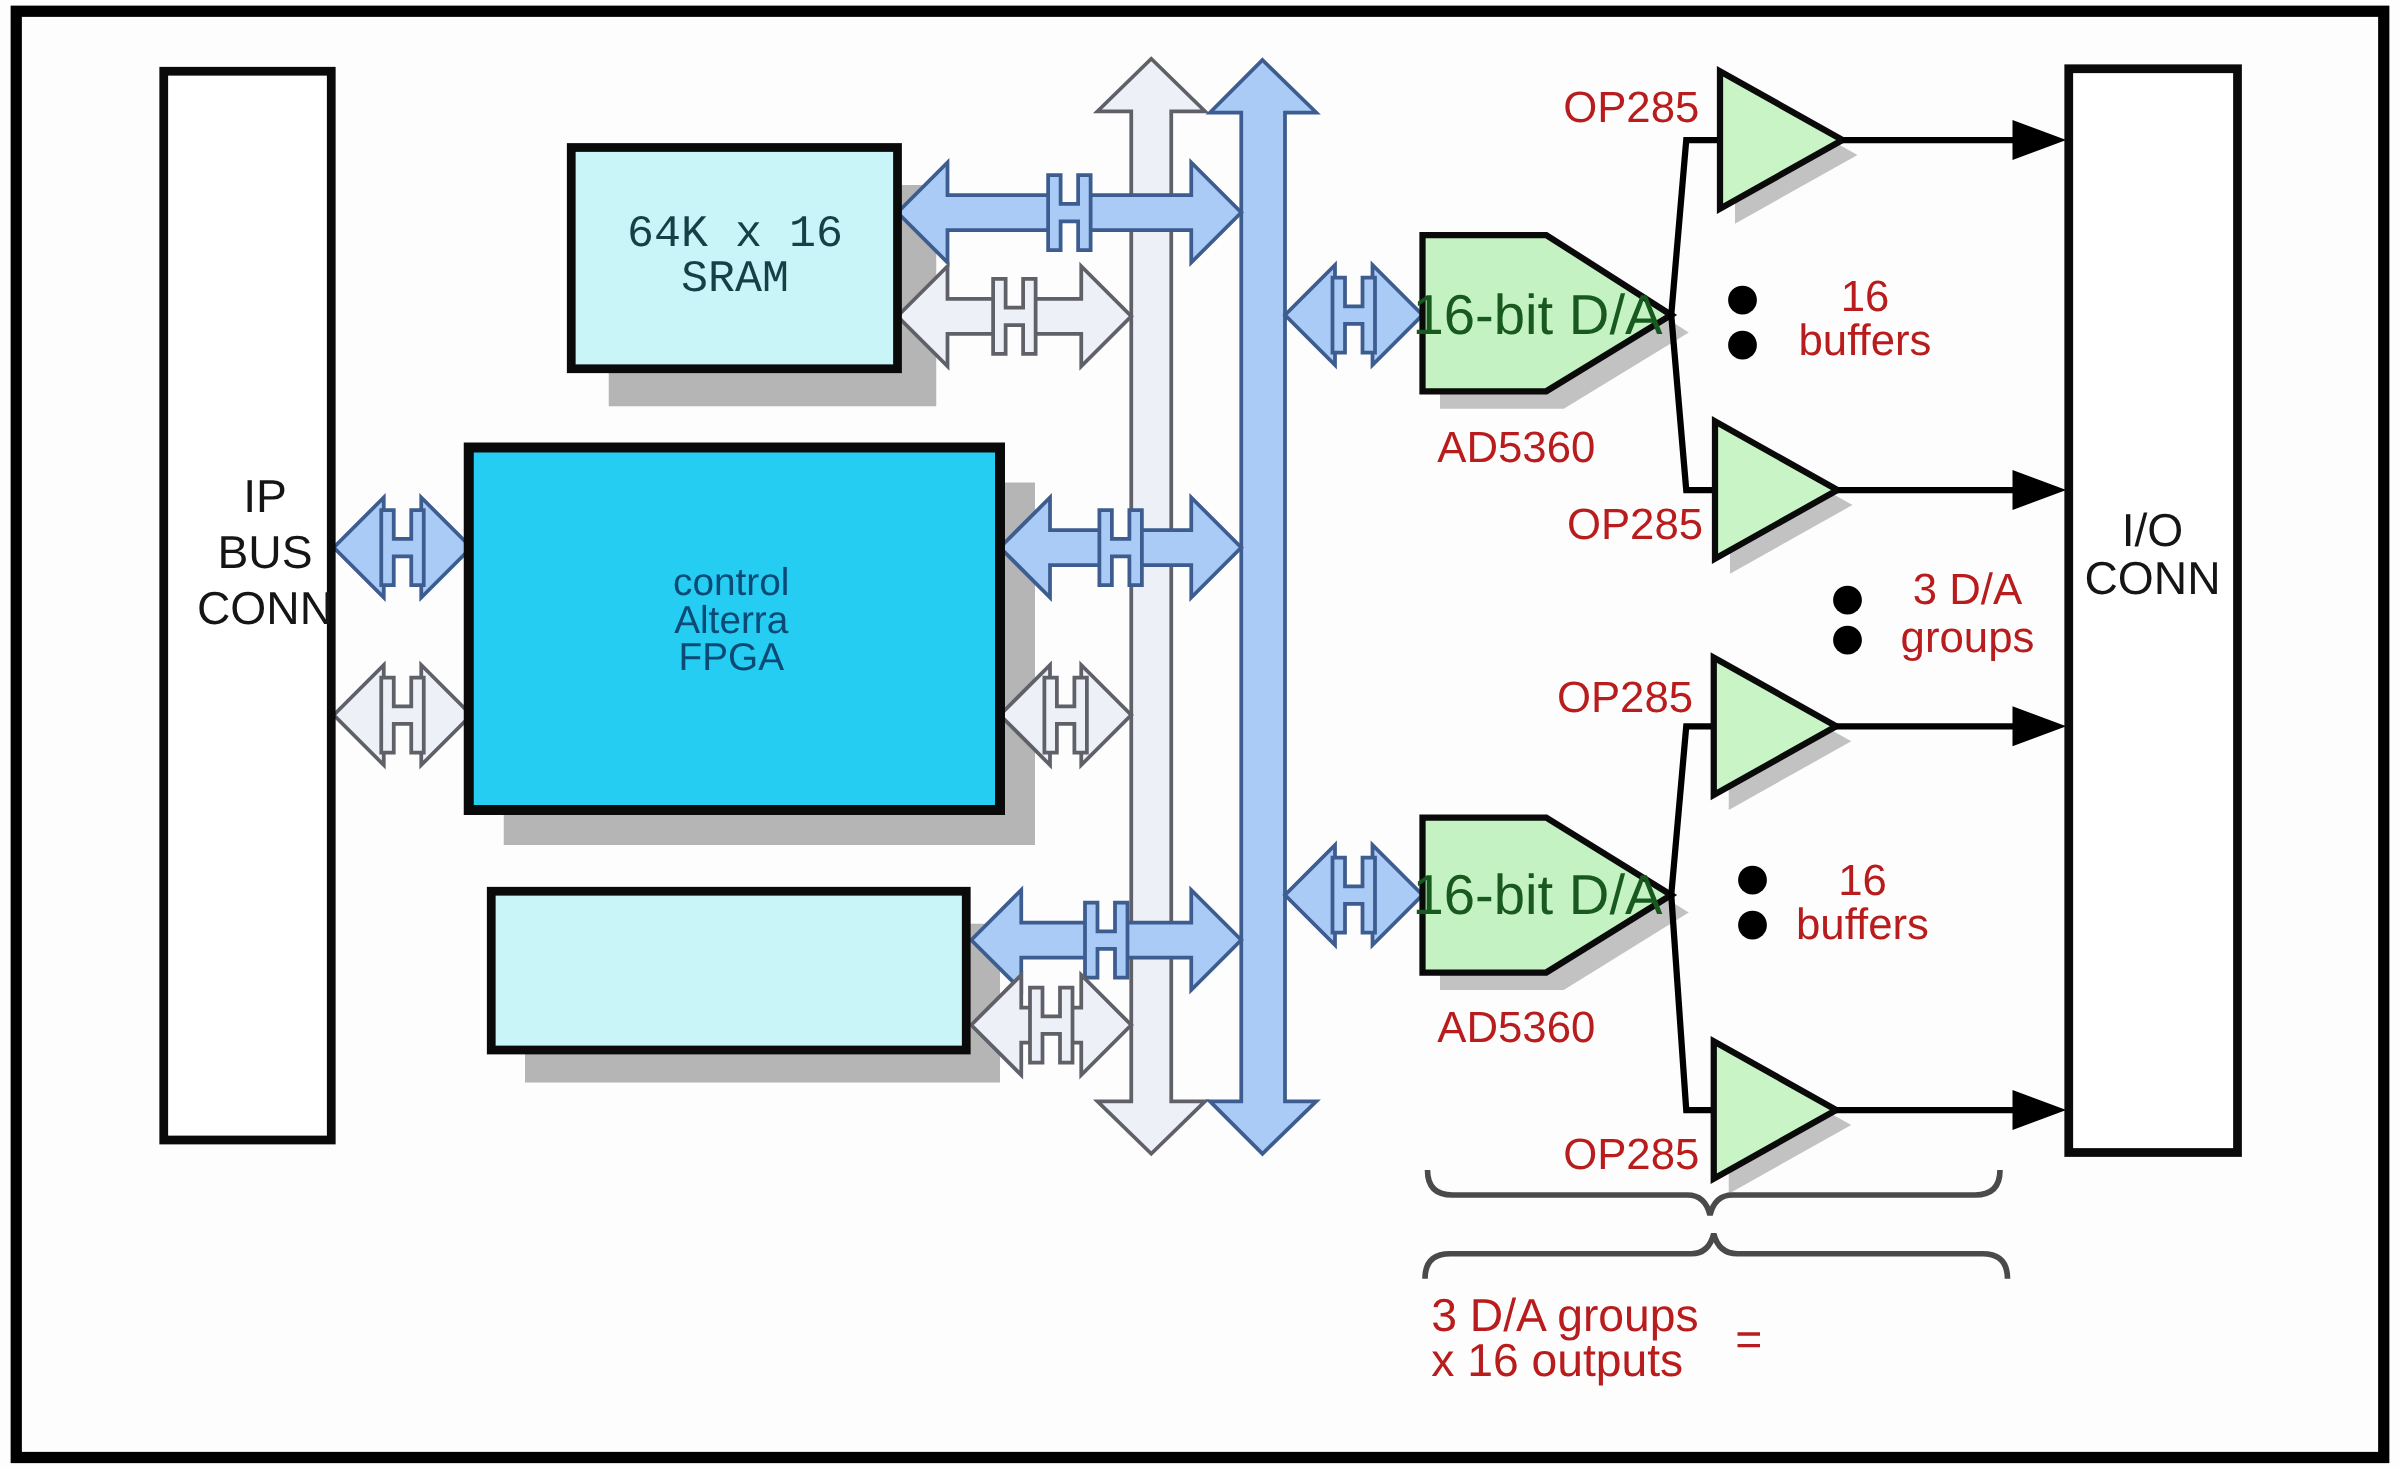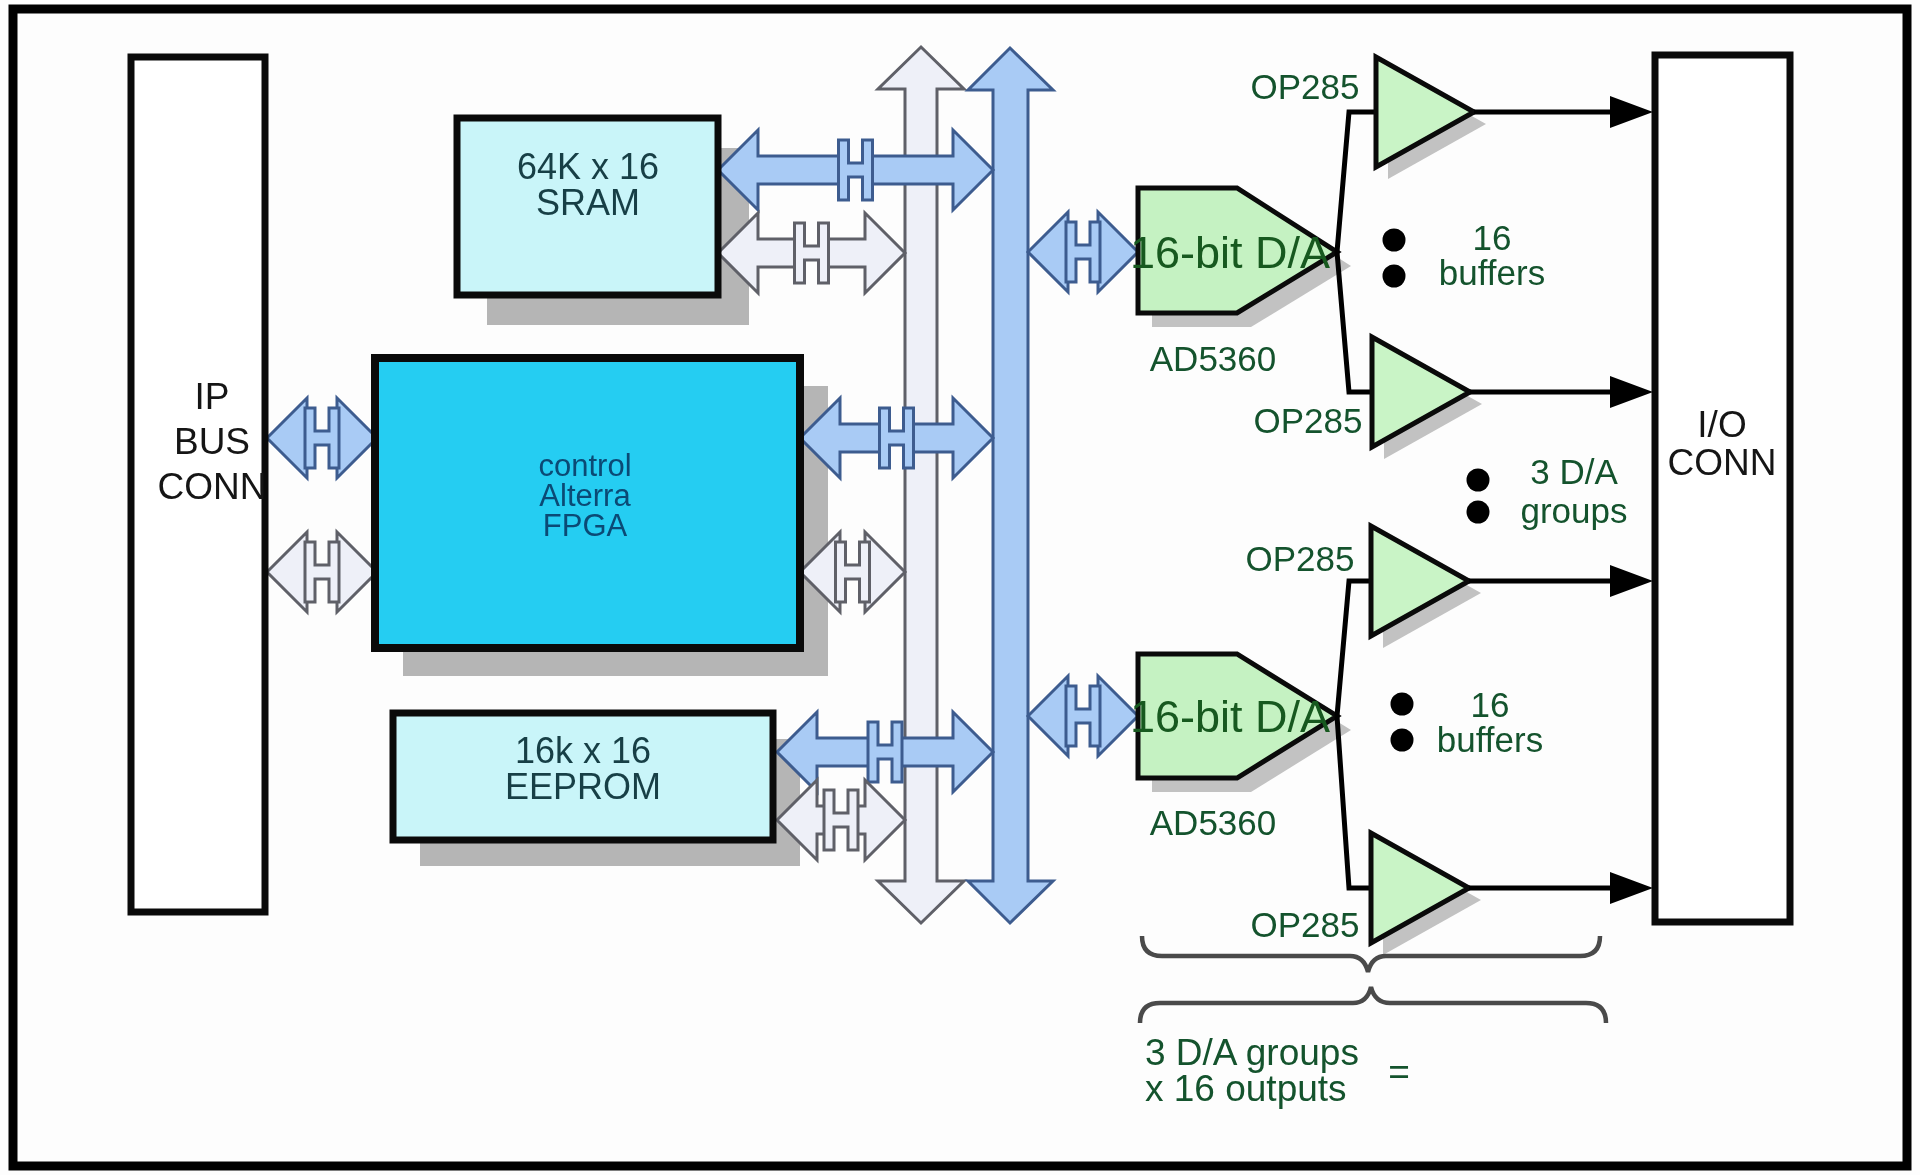--- a/index.html
+++ b/index.html
@@ -1,19 +1,19 @@
 <!DOCTYPE html>
 <html><head>
 <meta charset="utf-8">
 <style>
   html,body{margin:0;padding:0;background:#fdfdfd;}
   #stage{position:relative;width:1920px;height:1175px;background:#fdfdfd;overflow:hidden;
          font-family:"Liberation Sans", sans-serif;}
   #shapes{position:absolute;left:0;top:0;z-index:1;}
-  .lbl{position:absolute;z-index:2;white-space:pre-line;text-align:center;color:#14532d;
+  .lbl{position:absolute;z-index:2;white-space:pre-line;text-align:center;color:#b91c1c;
        transform:translate(-50%,-50%);line-height:1.0;}
   .lbl.leftanchor{transform:translate(0,-50%);text-align:left;}
   .f35{font-size:35px;}
   .conn-text{font-size:37px;line-height:1.22;color:#151515;}
   .mem-text{color:#173f46;font-size:36px;line-height:1.0;}
   .fpga-text{color:#0b4a75;font-size:31px;line-height:0.96;}
   .dac-text{color:#17591f;font-size:45px;}
   .eq-text{font-size:37px;line-height:0.98;}
   
   .frame{fill:none;stroke:#000;stroke-width:9;}
@@ -151,29 +151,27 @@
   <circle class="dot" cx="1402" cy="740" r="11.5"></circle>
 
   <path class="brace" d="M1142,936 Q1142,956 1162,956 L1350,956 Q1364,956 1368,972 Q1372,956 1386,956 L1580,956 Q1600,956 1600,936"></path>
   <path class="brace" d="M1140,1023 Q1140,1003 1160,1003 L1353,1003 Q1367,1003 1371,987 Q1375,1003 1390,1003 L1586,1003 Q1606,1003 1606,1023"></path>
 </svg>
 
 <div class="lbl conn-text" style="left:196px;top:442px;margin-left:16px;">IP
 BUS
 CONN</div>
 
-<div class="lbl mem-text" style="left:588px;top:185px;">64K x 16
+<div class="lbl mem-text" style="left:588px;top:206px;font-family:Liberation Mono, monospace;">64K x 16
 SRAM</div>
 
 <div class="lbl fpga-text" style="left:585px;top:496px;">control
 Alterra
 FPGA</div>
 
-<div class="lbl mem-text" style="left:583px;top:769px;">16k x 16
-EEPROM</div>
 
 <div class="lbl conn-text" style="left:1722px;top:444px;line-height:1.03;">I/O
 CONN</div>
 
 <div class="lbl dac-text" style="left:1230px;top:252px;">16-bit D/A</div>
 <div class="lbl f35" style="left:1213px;top:358px;">AD5360</div>
 <div class="lbl f35" style="left:1305px;top:86px;">OP285</div>
 <div class="lbl f35" style="left:1308px;top:420px;">OP285</div>
 <div class="lbl f35" style="left:1492px;top:255px;">16
 buffers</div>

